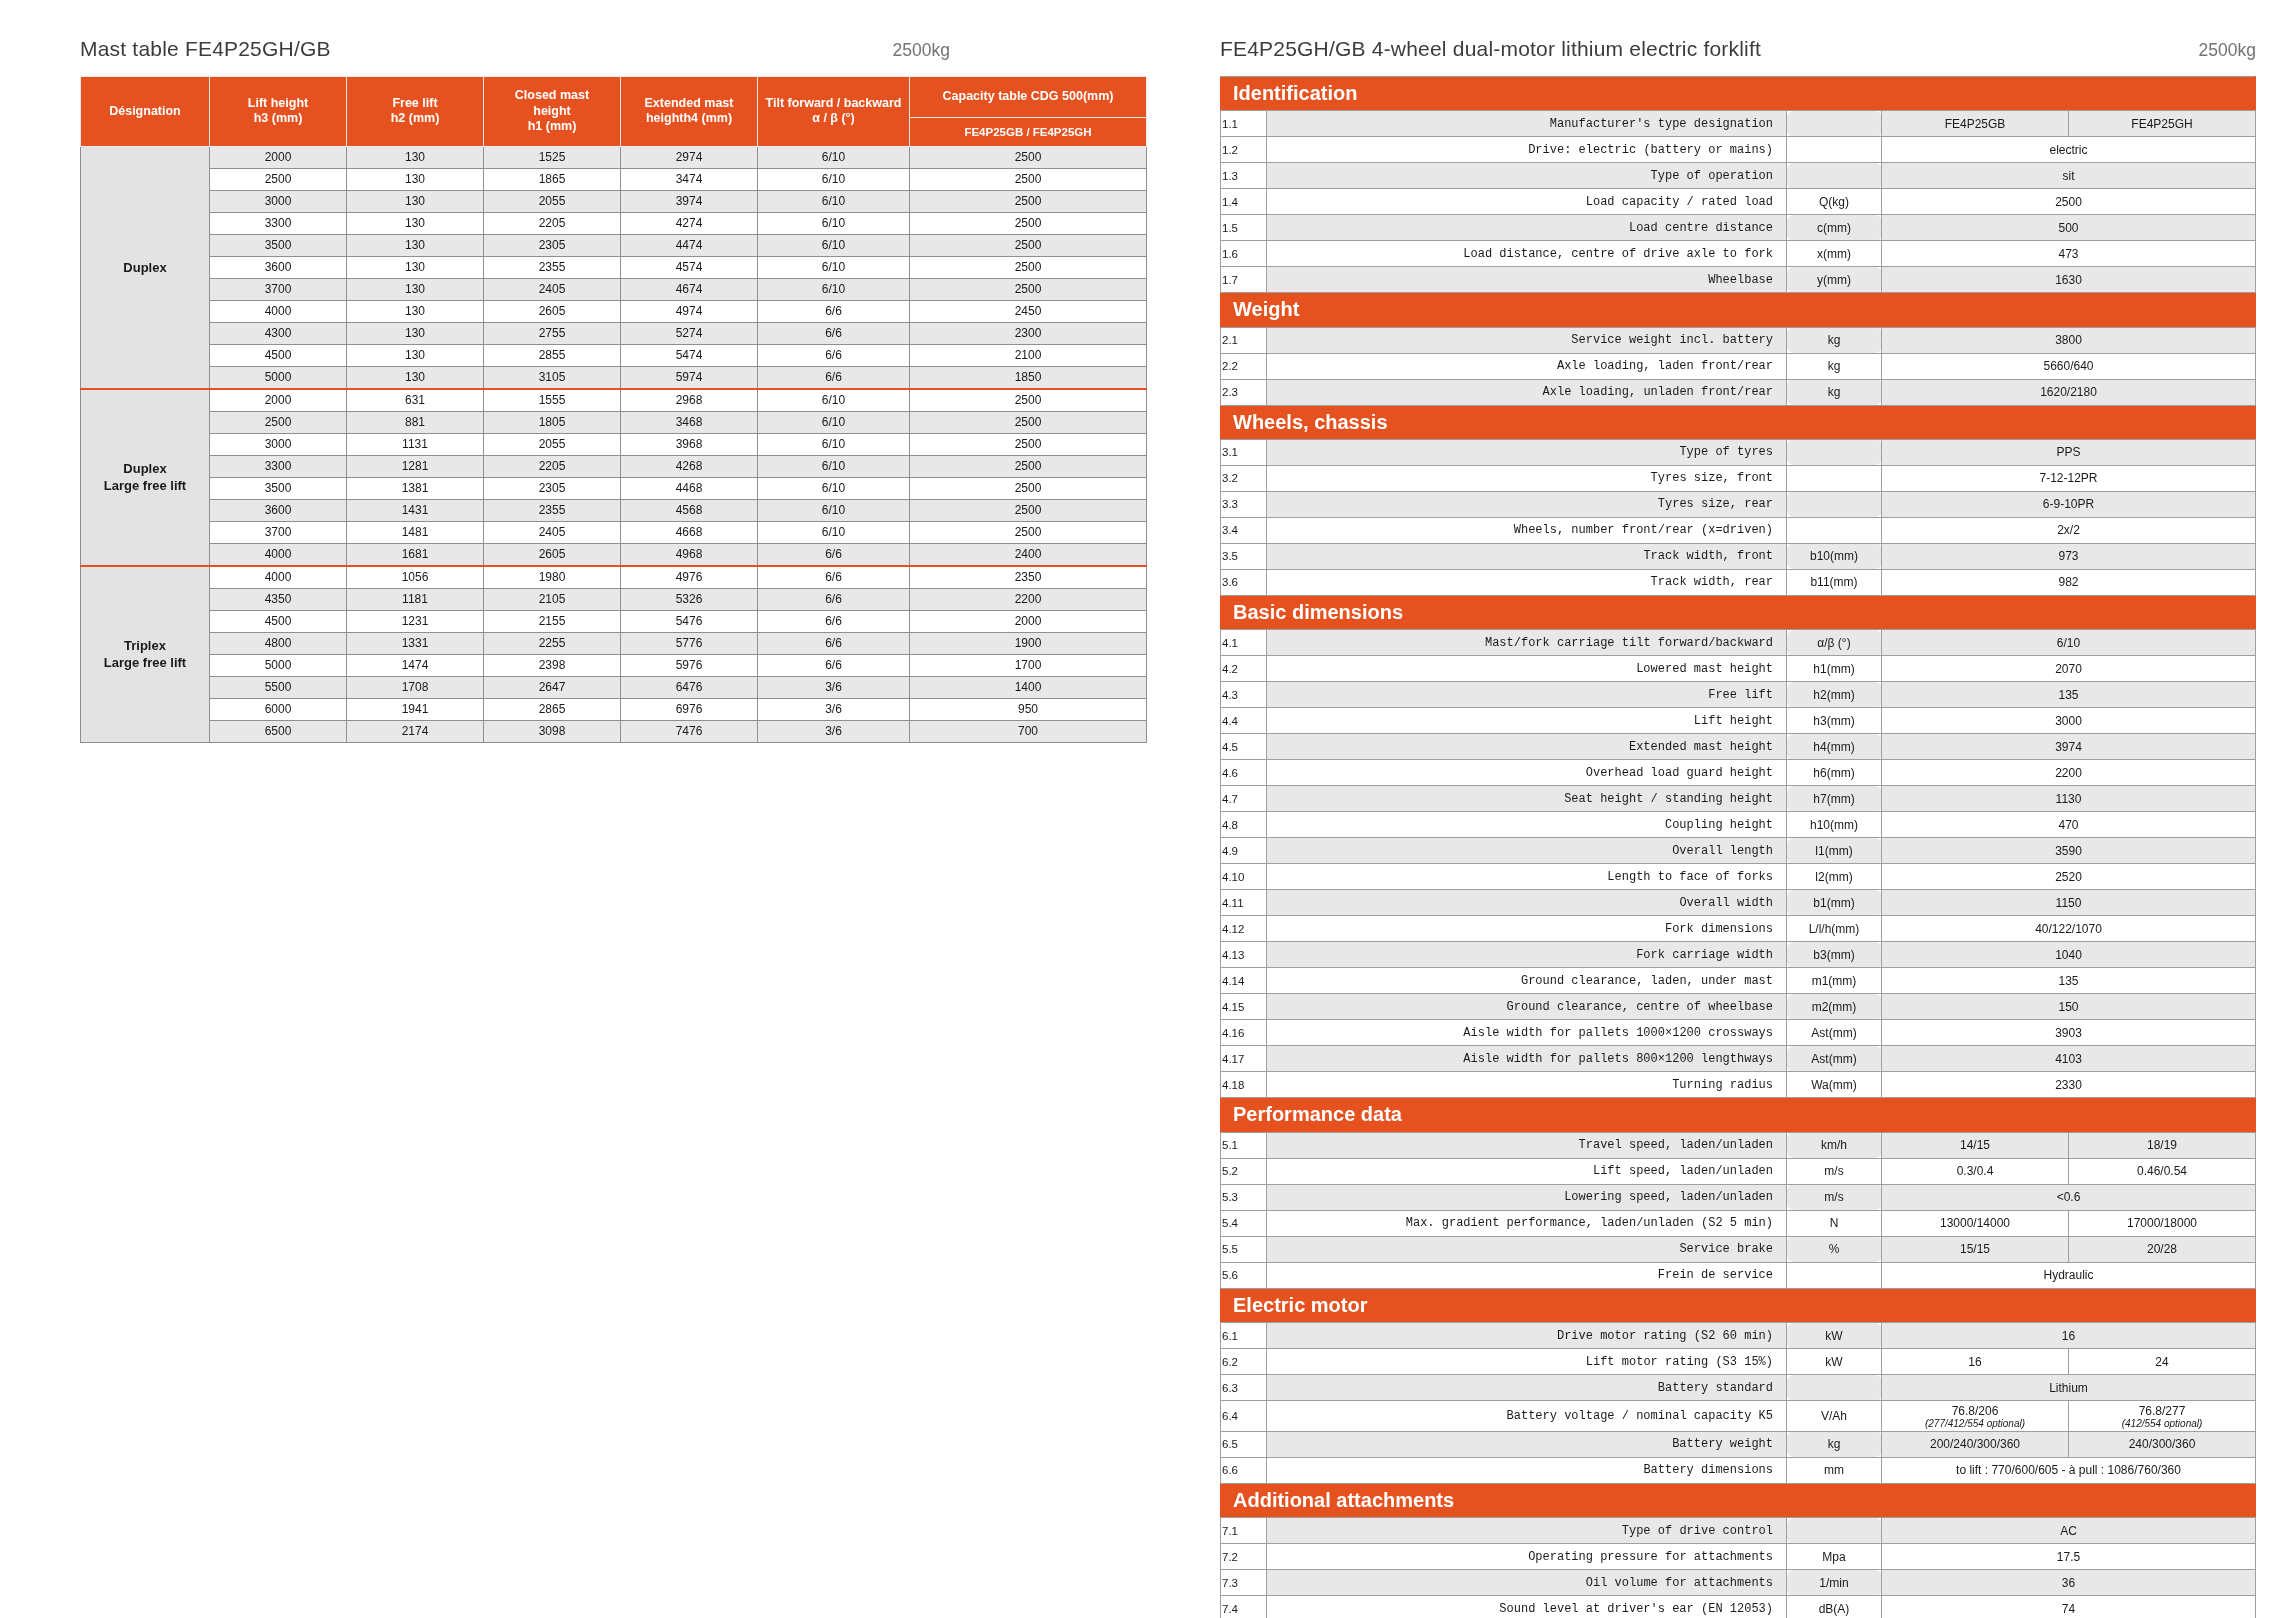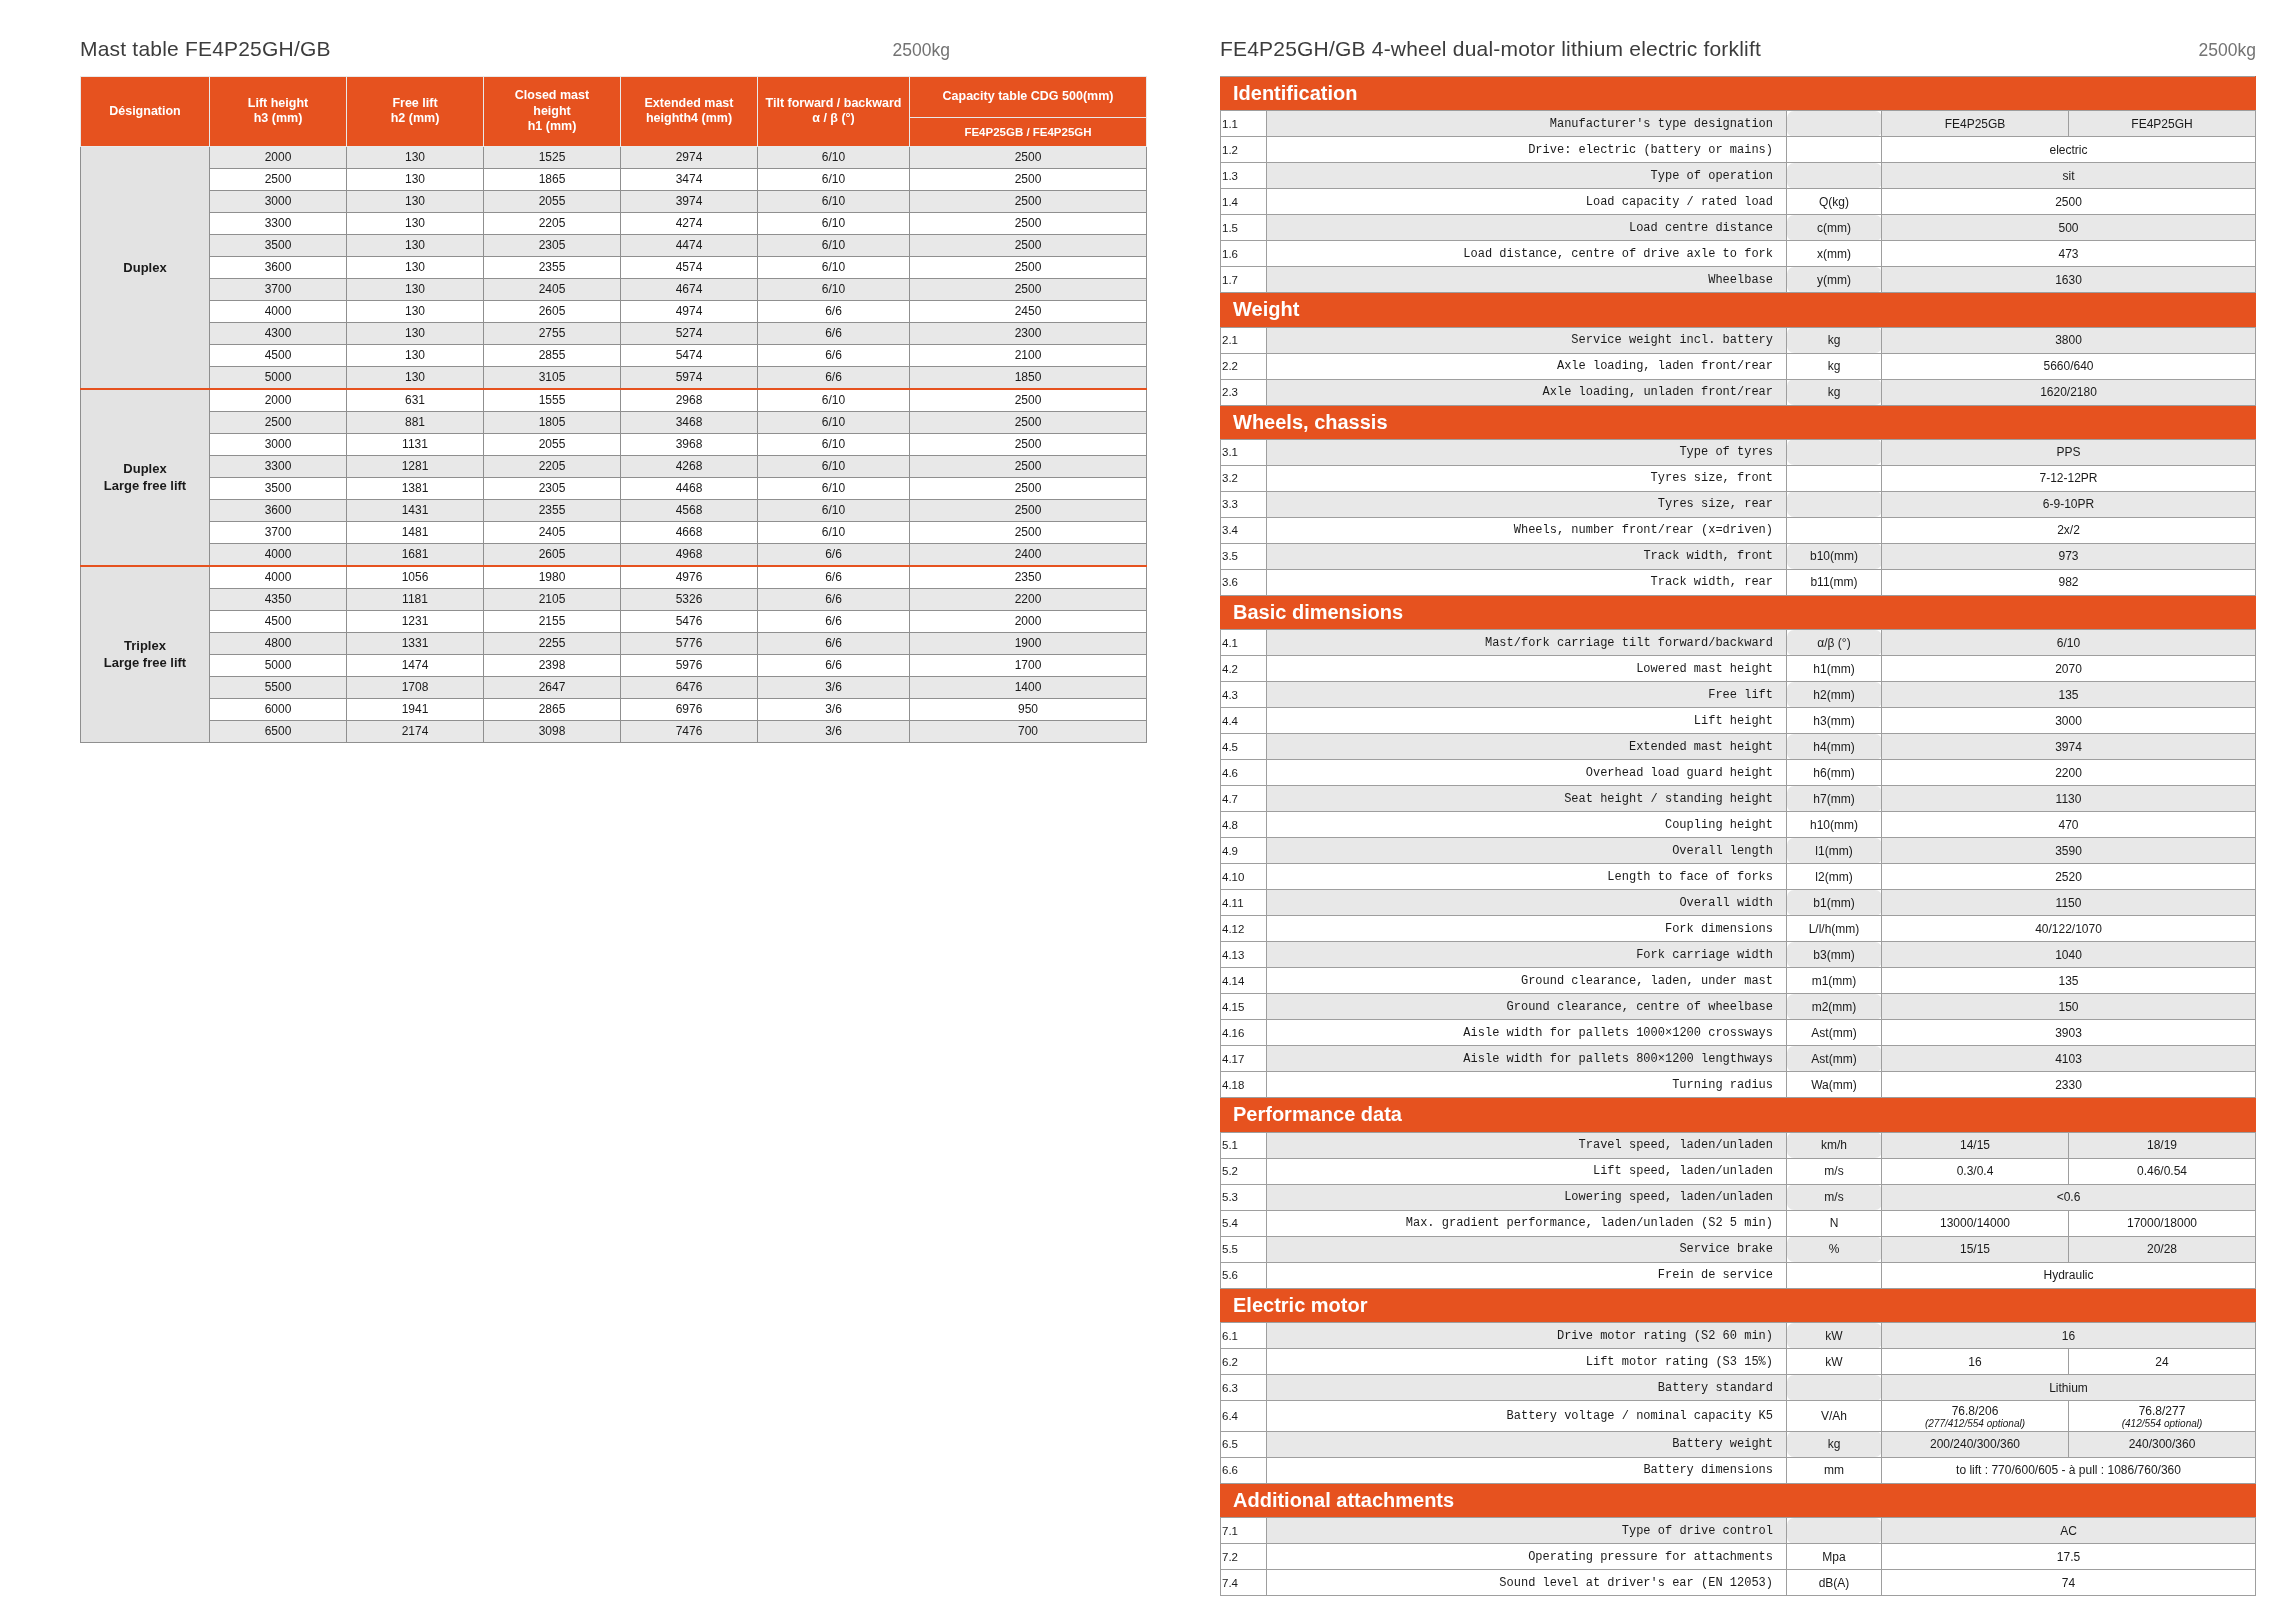--- a/index.html
+++ b/index.html
@@ -652,20 +652,26 @@
           <td class="lbl">Type of drive control</td>
           <td class="unit"></td>
           <td class="val" colspan="2">AC</td>
         </tr>
         <tr class="">
           <td class="idx">7.2</td>
           <td class="lbl">Operating pressure for attachments</td>
           <td class="unit">Mpa</td>
           <td class="val" colspan="2">17.5</td>
         </tr>
+        <tr class="shade">
+          <td class="idx">7.3</td>
+          <td class="lbl">Oil volume for attachments</td>
+          <td class="unit">1/min</td>
+          <td class="val" colspan="2">36</td>
+        </tr>
         <tr class="">
           <td class="idx">7.4</td>
           <td class="lbl">Sound level at driver's ear (EN 12053)</td>
           <td class="unit">dB(A)</td>
           <td class="val" colspan="2">74</td>
         </tr>
       </tbody>
   </table>
 </div>
 

